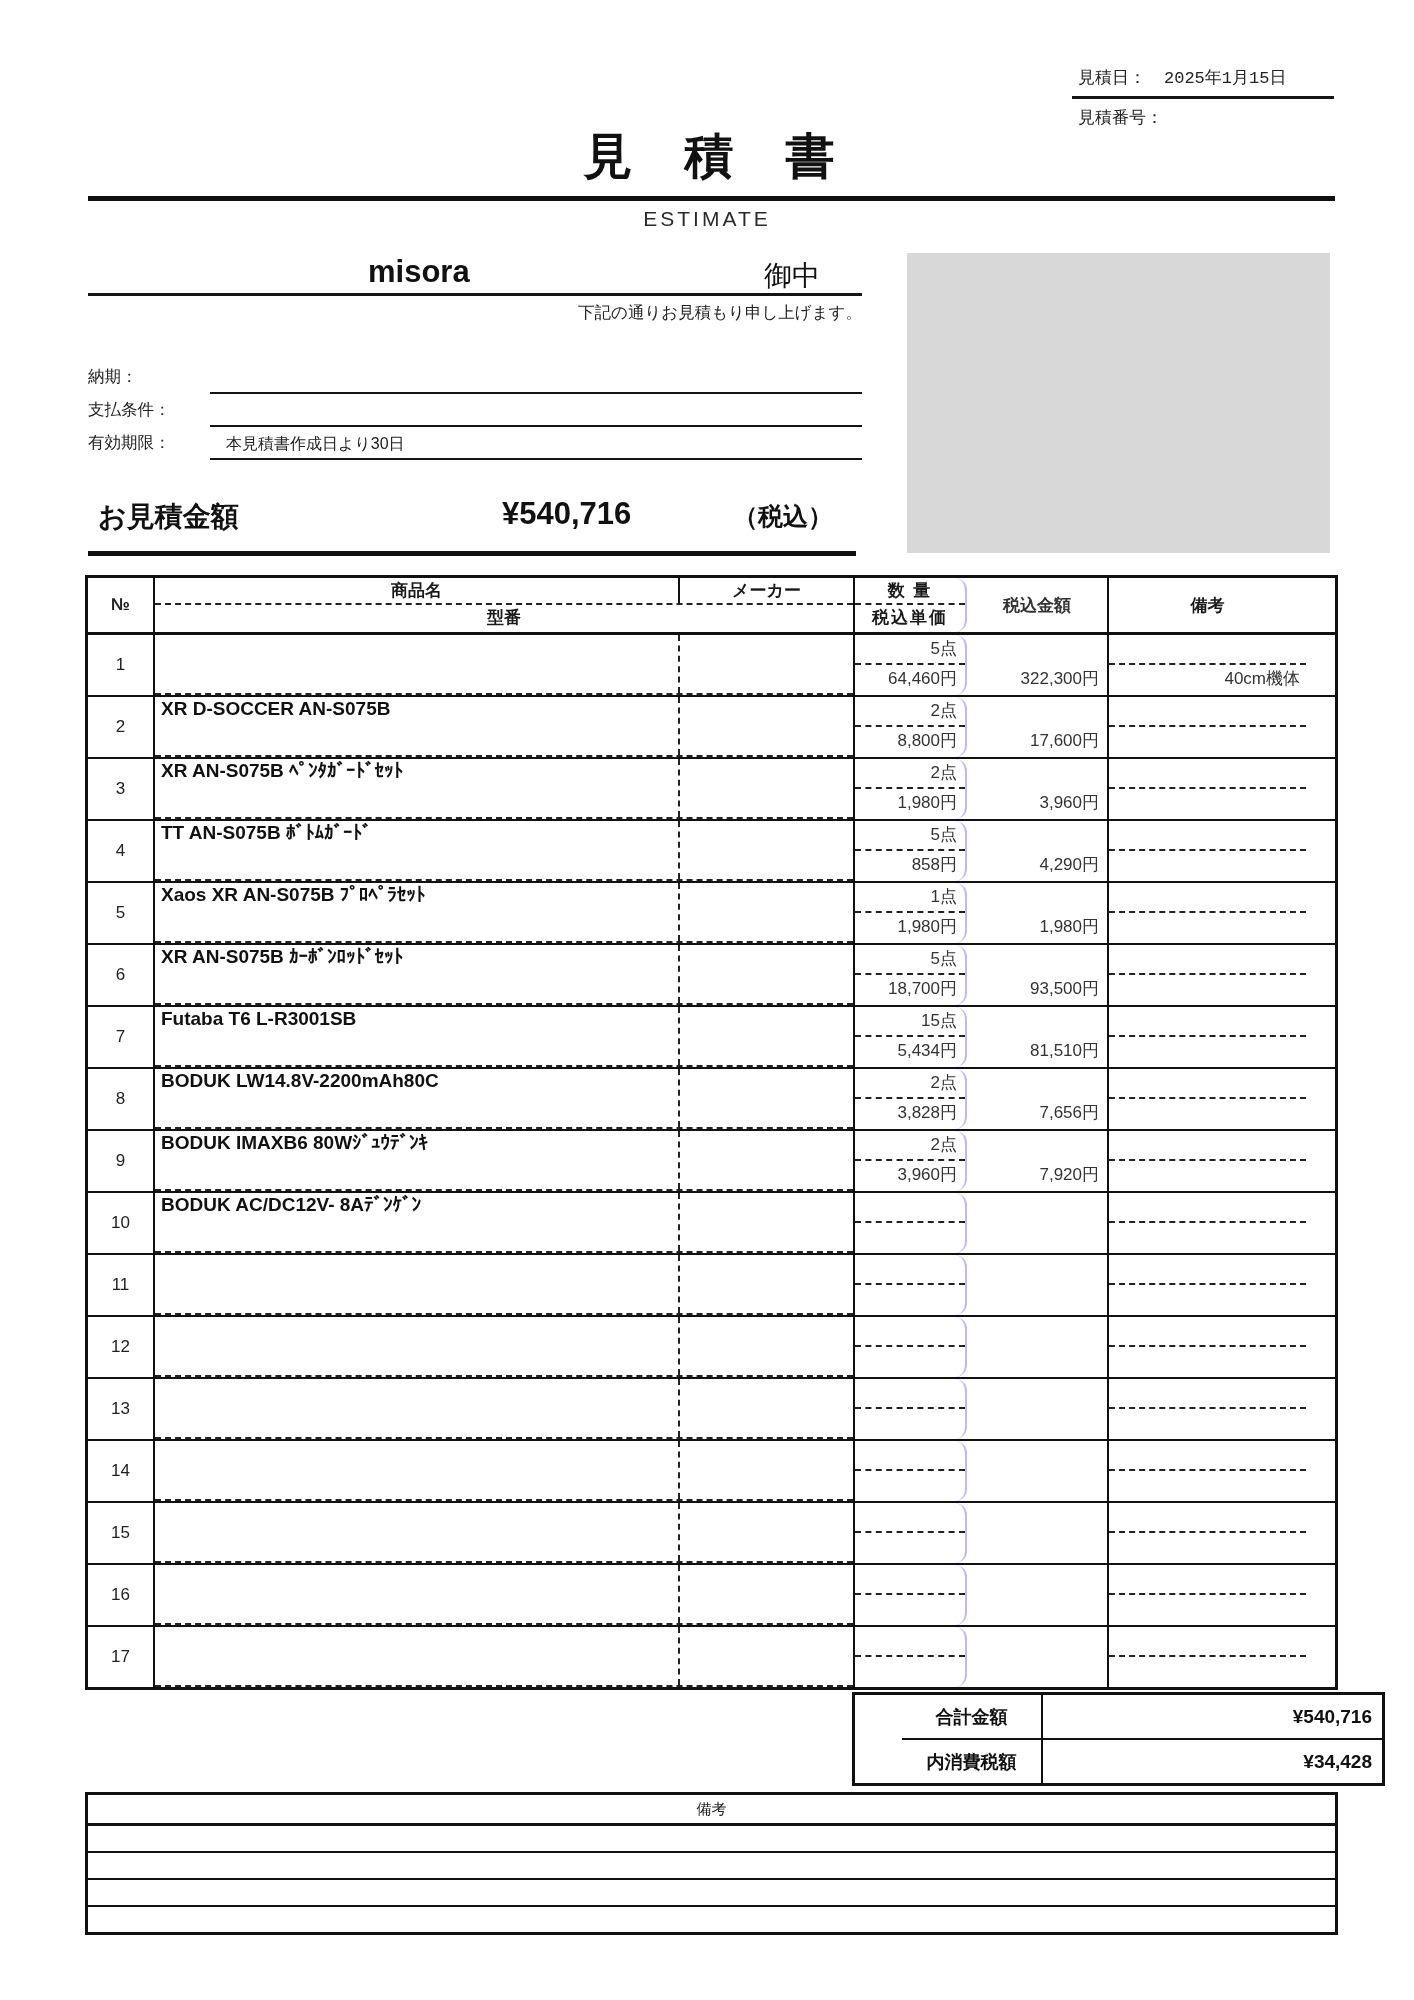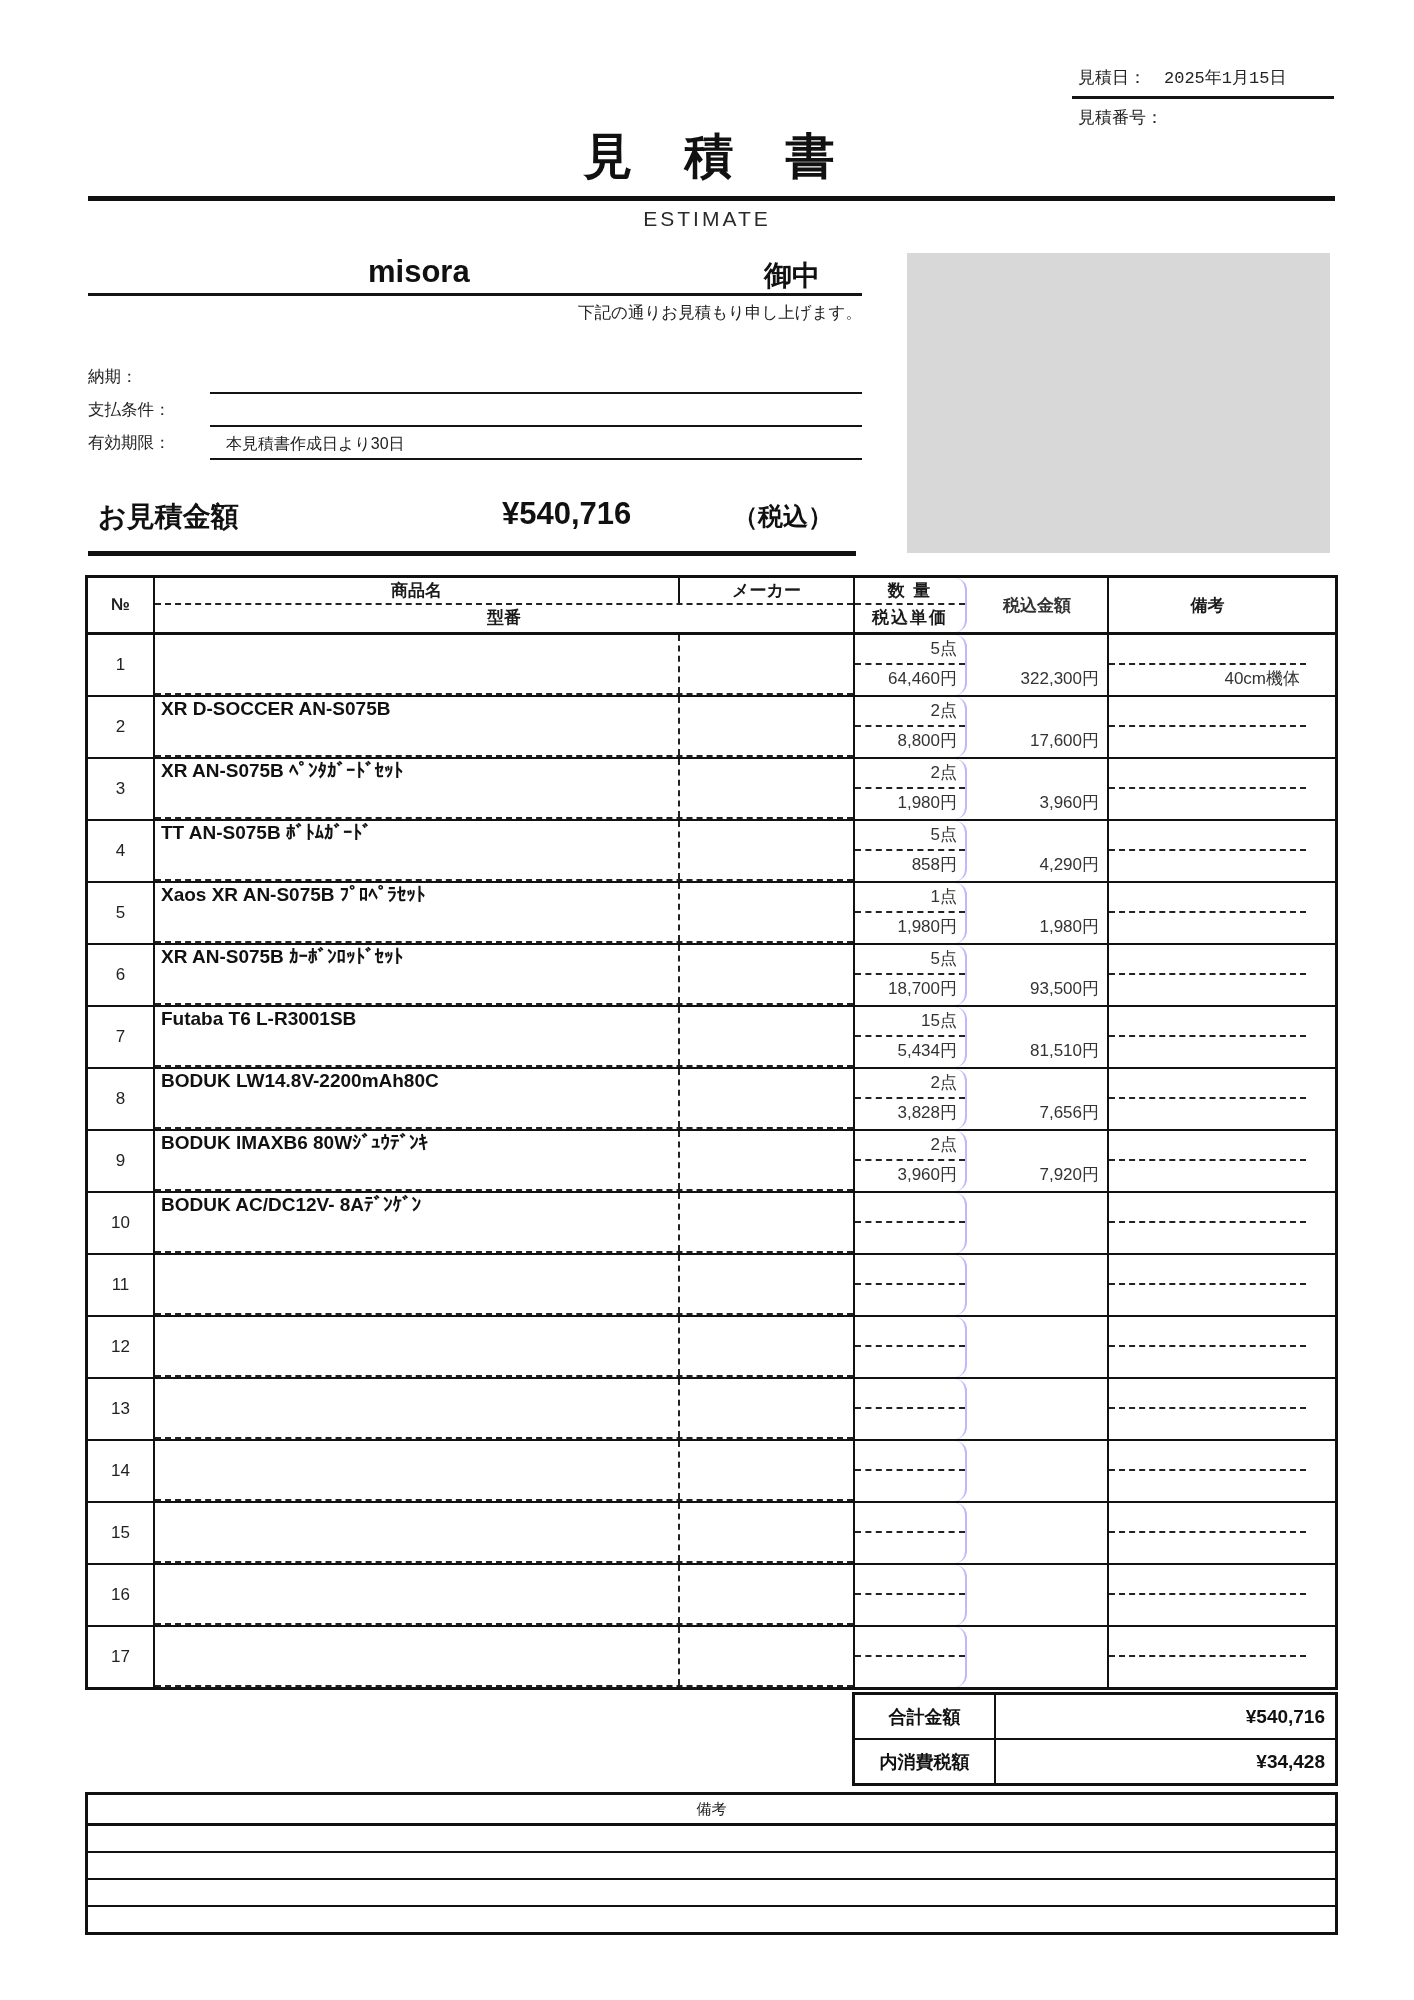--- a/index.html
+++ b/index.html
@@ -11,21 +11,21 @@
   .date-row{display:flex;align-items:flex-end;gap:18px;padding:4px 2px 7px 6px;border-bottom:3px solid #141414;font-family:Liberation Mono, monospace;}
   .num-row{display:flex;align-items:flex-end;gap:14px;padding:7px 2px 4px 6px;}
 
   
   .doc-title{position:absolute;left:0;top:124px;width:100%;text-align:center;font-size:49px;font-weight:700;color:#111;letter-spacing:52px;padding-left:56px;box-sizing:border-box;}
   .title-rule{position:absolute;left:88px;top:196px;width:1247px;height:5px;background:#111;}
   .subtitle{position:absolute;left:0;top:207px;width:100%;text-align:center;font-size:21px;letter-spacing:3px;color:#2a2a2a;}
 
   
   .customer-name{position:absolute;left:368px;top:254px;font-size:31px;font-weight:700;color:#111;}
-  .customer-honorific{position:absolute;left:764px;top:257px;font-size:28px;font-weight:700;color:#111;}
+  .customer-honorific{position:absolute;left:764px;top:257px;font-size:28px;font-weight:400;color:#111;}
   .customer-rule{position:absolute;left:88px;top:293px;width:774px;height:3px;background:#141414;}
   .greeting{position:absolute;left:88px;top:302px;width:774px;text-align:right;font-size:16.5px;color:#222;}
 
   
   .term-label{position:absolute;left:88px;width:116px;text-align:left;font-size:16.5px;color:#222;}
   .term-line{position:absolute;left:210px;width:652px;border-bottom:2px solid #141414;font-size:16px;color:#222;padding:0 0 3px 16px;box-sizing:border-box;}
   .t1l{top:366px;}  .t1v{top:346px;height:48px;}
   .t2l{top:399px;}  .t2v{top:379px;height:48px;}
   .t3l{top:432px;}  .t3v{top:412px;height:48px;display:flex;align-items:flex-end;}
 
@@ -59,21 +59,21 @@
   .h-center{display:flex;align-items:center;justify-content:center;font-size:17px;height:100%;}
   .qty-head,.unit-head{text-align:center;font-size:17px;letter-spacing:2px;}
   .name-split{display:flex;height:100%;}
   .name-part{width:525px;border-right:2px dashed #222;box-sizing:border-box;}
   .maker-part{flex:1;}
   .model-text{font-size:19px;font-weight:700;color:#111;padding-left:6px;white-space:nowrap;}
   .qty-text,.unit-text{text-align:right;padding-right:8px;font-size:17px;color:#333;}
   .note-text{text-align:right;padding-right:6px;font-size:17px;color:#333;}
 
   
-  .totals-wrap{position:absolute;left:852px;top:1692px;border:3px solid #111;background:#fff;}
+  .totals-wrap{position:absolute;left:852px;top:1692px;border:3px solid #111;background:#fff;padding-left:47px;}
   .total-row{display:flex;width:480px;height:43px;}
   .total-row + .total-row{border-top:2px solid #111;}
   .total-label{width:141px;border-right:2px solid #111;display:flex;align-items:center;justify-content:center;font-size:18px;font-weight:700;color:#111;box-sizing:border-box;}
   .total-value{flex:1;display:flex;align-items:center;justify-content:flex-end;padding-right:10px;font-size:19px;font-weight:700;color:#111;}
 
   
   .remarks-wrap{position:absolute;left:85px;top:1792px;border:3px solid #111;background:#fff;}
   .remarks-head{width:1247px;height:28px;border-bottom:3px solid #111;display:flex;align-items:center;justify-content:center;font-size:15px;color:#222;}
   .remarks-line{width:1247px;height:25px;}
   .remarks-line + .remarks-line{border-top:2px solid #111;}

